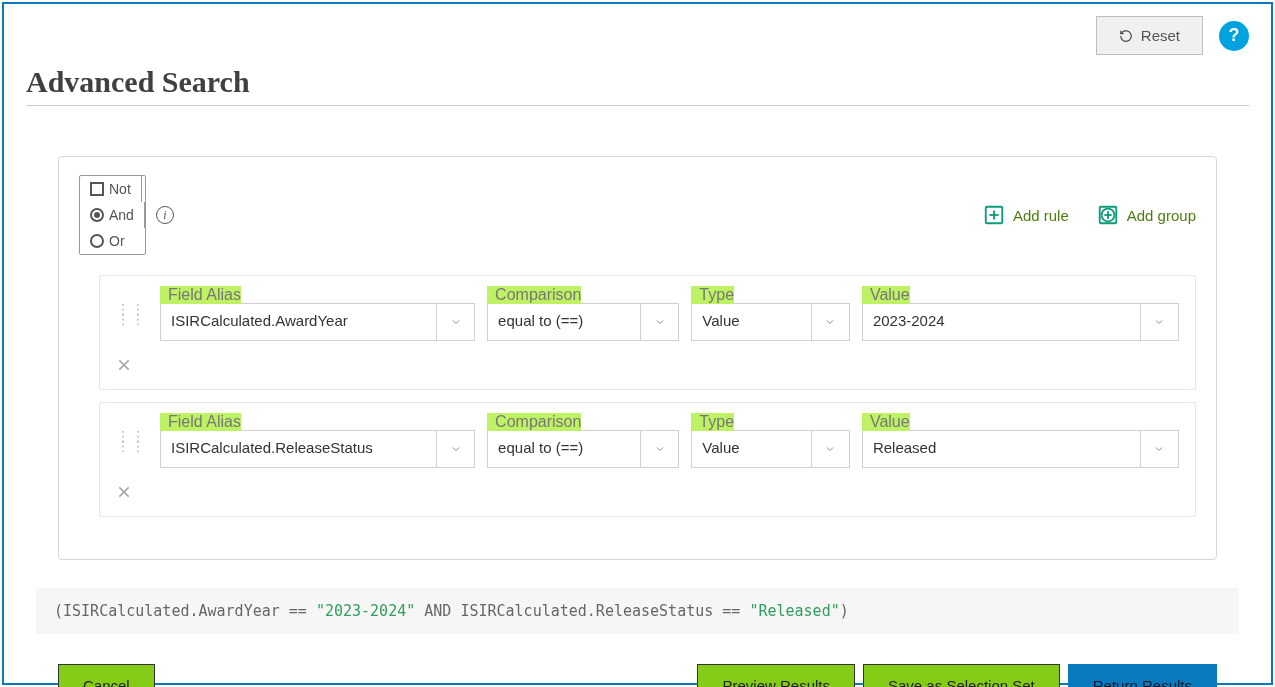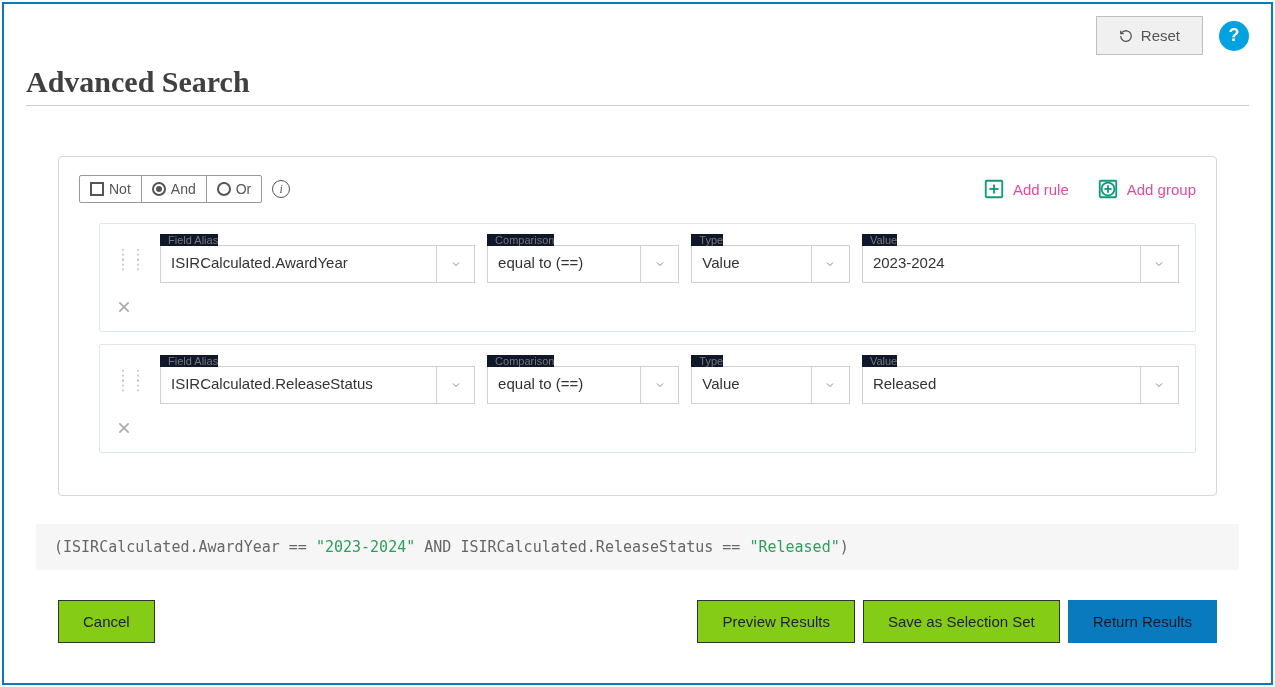--- a/index.html
+++ b/index.html
@@ -70,20 +70,21 @@
     justify-content: space-between;
     align-items: center;
     margin-bottom: 20px;
   }
   .logic-toggle {
     display: inline-flex;
     align-items: flex-start;
     border: 1px solid #999;
     border-radius: 2px;
     overflow: hidden;
+    flex-direction: column;
   }
   .logic-toggle .seg {
     display: flex;
     align-items: center;
     gap: 5px;
     padding: 5px 10px;
     font-size: 14px;
     color: #555;
     border-right: 1px solid #999;
     cursor: pointer;
@@ -101,21 +102,21 @@
   .info-icon {
     margin-left: 10px;
     width: 18px; height: 18px; border: 1.5px solid #555; border-radius: 50%;
     display: inline-flex; align-items: center; justify-content: center;
     font-size: 12px; font-style: italic; font-family: Georgia, serif; color: #555;
     cursor: pointer;
   }
   .add-actions { display: flex; gap: 28px; }
   .add-link {
     display: flex; align-items: center; gap: 8px;
-    color: #ec4899; font-size: 15px; cursor: pointer;
+    color: #4d7c0f; font-size: 15px; cursor: pointer;
   }
   .add-link svg { width: 22px; height: 22px; stroke: #0c9b7a; fill: none; stroke-width: 2; }
 
   .rule-block {
     border: 1px solid #dce8eb;
     border-radius: 2px;
     background: #fff;
     padding: 10px 16px 12px 16px;
     margin-left: 20px;
     margin-bottom: 12px;
@@ -130,21 +131,21 @@
     align-self: center;
     cursor: grab;
     letter-spacing: 1px;
   }
   .field-group { display: flex; flex-direction: column; }
   .field-group.w1 { width: 318px; }
   .field-group.w2 { width: 194px; }
   .field-group.w3 { width: 160px; }
   .field-group.w4 { width: 320px; }
   .fg-label {
-    font-size: 11px; color: #777; margin-bottom: -1px; padding-left: 8px; background:#0f172a; position:relative; z-index:1; width:fit-content;
+    font-size: 16px; color: #777; margin-bottom: -1px; padding-left: 8px; background:#bef264; position:relative; z-index:1; width:fit-content;
   }
   .combo {
     display: flex; border: 1px solid #d0d0d0; height: 38px;
   }
   .combo .text {
     flex: 1; padding: 8px 10px; font-size: 15px; color: #333;
   }
   .combo .caret {
     width: 38px; border-left: 1px solid #d0d0d0;
     display: flex; align-items: center; justify-content: center;

